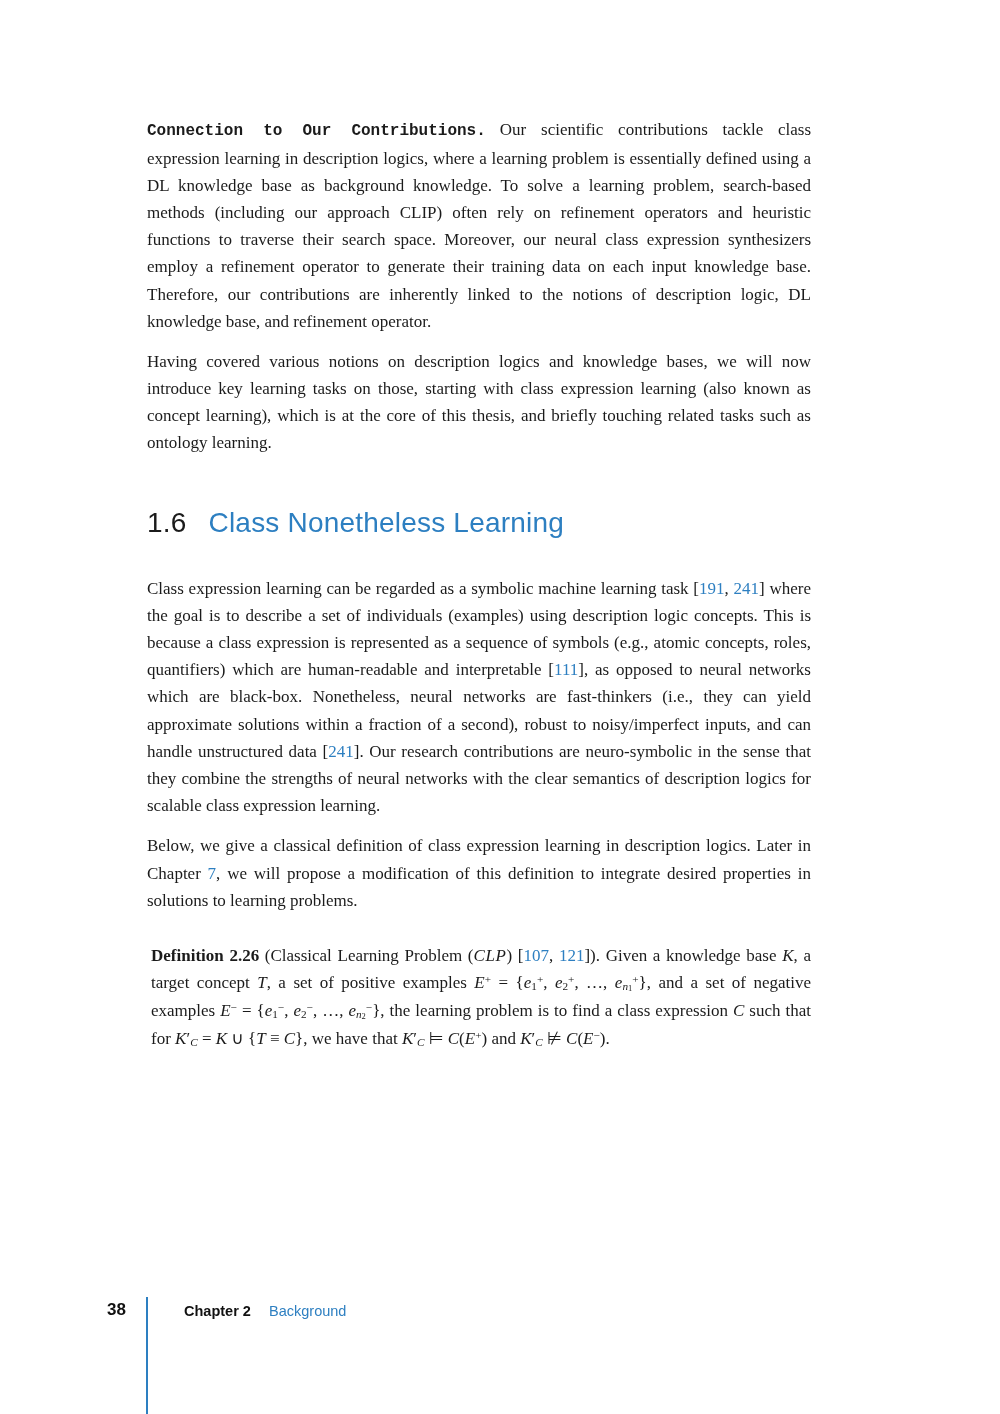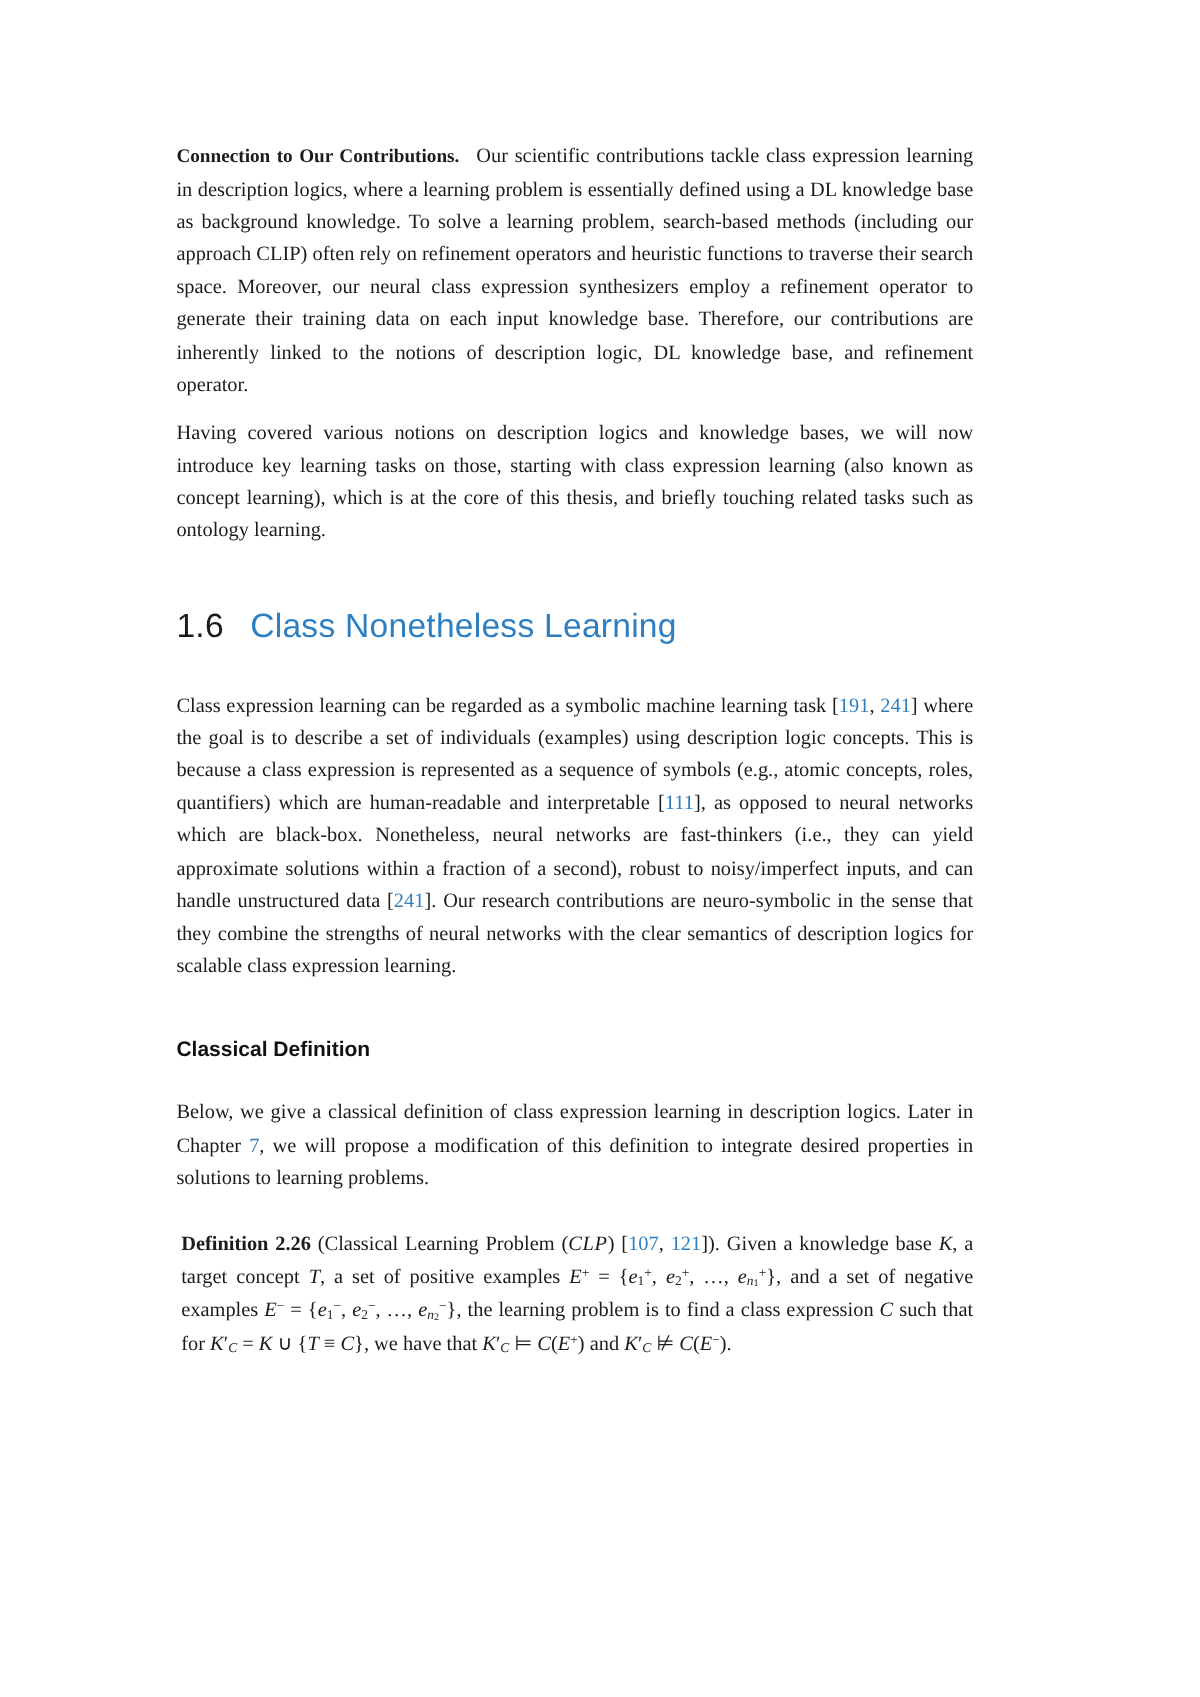--- a/index.html
+++ b/index.html
@@ -19,21 +19,21 @@
     top: 116px;
     width: 664px;
   }
   p.body {
     font-size: 17px;
     line-height: 1.6;
     text-align: justify;
     margin: 0 0 13px 0;
   }
   .lead {
-    font-family: Liberation Serif, serif;
+    font-family: Liberation Mono, monospace;
     font-weight: 700;
     font-size: 16px;
     margin-right: 14px;
   }
   h1.section {
     margin: 50px 0 36px 0;
     font-family: "Liberation Sans", sans-serif;
     font-weight: 400;
     font-size: 28px;
     letter-spacing: 0.2px;
@@ -111,21 +111,26 @@
     <p class="body"><span class="lead">Connection to Our Contributions.</span><span>Our scientific contributions tackle class expression learning in description logics, where a learning problem is essentially defined using a DL knowledge base as background knowledge. To solve a learning problem, search-based methods (including our approach CLIP) often rely on refinement operators and heuristic functions to traverse their search space. Moreover, our neural class expression synthesizers employ a refinement operator to generate their training data on each input knowledge base. Therefore, our contributions are inherently linked to the notions of description logic, DL knowledge base, and refinement operator.</span></p>
 
     <p class="body">Having covered various notions on description logics and knowledge bases, we will now introduce key learning tasks on those, starting with class expression learning (also known as concept learning), which is at the core of this thesis, and briefly touching related tasks such as ontology learning.</p>
 
     <h1 class="section">
       <span class="secnum">1.6</span><span class="sectitle">Class Nonetheless Learning</span>
     </h1>
 
     <p class="body"><span>Class expression learning can be regarded as a symbolic machine learning task [</span><span class="link">191</span><span>, </span><span class="link">241</span><span>] where the goal is to describe a set of individuals (examples) using description logic concepts. This is because a class expression is represented as a sequence of symbols (e.g., atomic concepts, roles, quantifiers) which are human-readable and interpretable [</span><span class="link">111</span><span>], as opposed to neural networks which are black-box. Nonetheless, neural networks are </span><span class="i">fast-thinkers</span><span> (i.e., they can yield approximate solutions within a fraction of a second), robust to noisy/imperfect inputs, and can handle unstructured data [</span><span class="link">241</span><span>]. Our research contributions are </span><span class="i">neuro-symbolic</span><span> in the sense that they combine the strengths of neural networks with the clear semantics of description logics for scalable class expression learning.</span></p>
 
-    <h2 class="subsection">Classical Definition</h2>
 
     <p class="body"><span>Below, we give a classical definition of class expression learning in description logics. Later in Chapter </span><span class="link">7</span><span>, we will propose a modification of this definition to integrate desired properties in solutions to learning problems.</span></p>
 
     <p class="definition"><span class="b">Definition 2.26</span><span> (Classical Learning Problem (</span><span class="scr">CLP</span><span>) [</span><span class="link">107</span><span>, </span><span class="link">121</span><span>]). </span><span class="i">Given a knowledge base </span><span class="m">K</span><span class="i">, a target concept </span><span class="m">T</span><span class="i">, a set of positive examples </span><span class="m">E</span><span class="sup">+</span><span> = {</span><span class="m">e</span><span class="sub">1</span><span class="sup">+</span><span>, </span><span class="m">e</span><span class="sub">2</span><span class="sup">+</span><span>, …, </span><span class="m">e</span><span class="m sub">n</span><span class="subsub">1</span><span class="sup">+</span><span>}, </span><span class="i">and a set of negative examples </span><span class="m">E</span><span class="sup">−</span><span> = {</span><span class="m">e</span><span class="sub">1</span><span class="sup">−</span><span>, </span><span class="m">e</span><span class="sub">2</span><span class="sup">−</span><span>, …, </span><span class="m">e</span><span class="m sub">n</span><span class="subsub">2</span><span class="sup">−</span><span>}, </span><span class="i">the learning problem is to find a class expression </span><span class="m">C</span><span class="i"> such that for </span><span class="m">K</span><span>′</span><span class="m sub">C</span><span> = </span><span class="m">K</span><span> ∪ {</span><span class="m">T</span><span> ≡ </span><span class="m">C</span><span>}, </span><span class="i">we have that </span><span class="m">K</span><span>′</span><span class="m sub">C</span><span> ⊨ </span><span class="m">C</span><span>(</span><span class="m">E</span><span class="sup">+</span><span>) </span><span class="i">and </span><span class="m">K</span><span>′</span><span class="m sub">C</span><span> ⊭ </span><span class="m">C</span><span>(</span><span class="m">E</span><span class="sup">−</span><span>).</span></p>
 
   </div>
 
+  <div class="footer">
+    <span class="pagenum">38</span>
+    <span class="footer-rule"></span>
+    <span class="chapter-label">Chapter 2</span>
+    <span class="chapter-title">Background</span>
+  </div>
 </div>
 
 </body></html>

